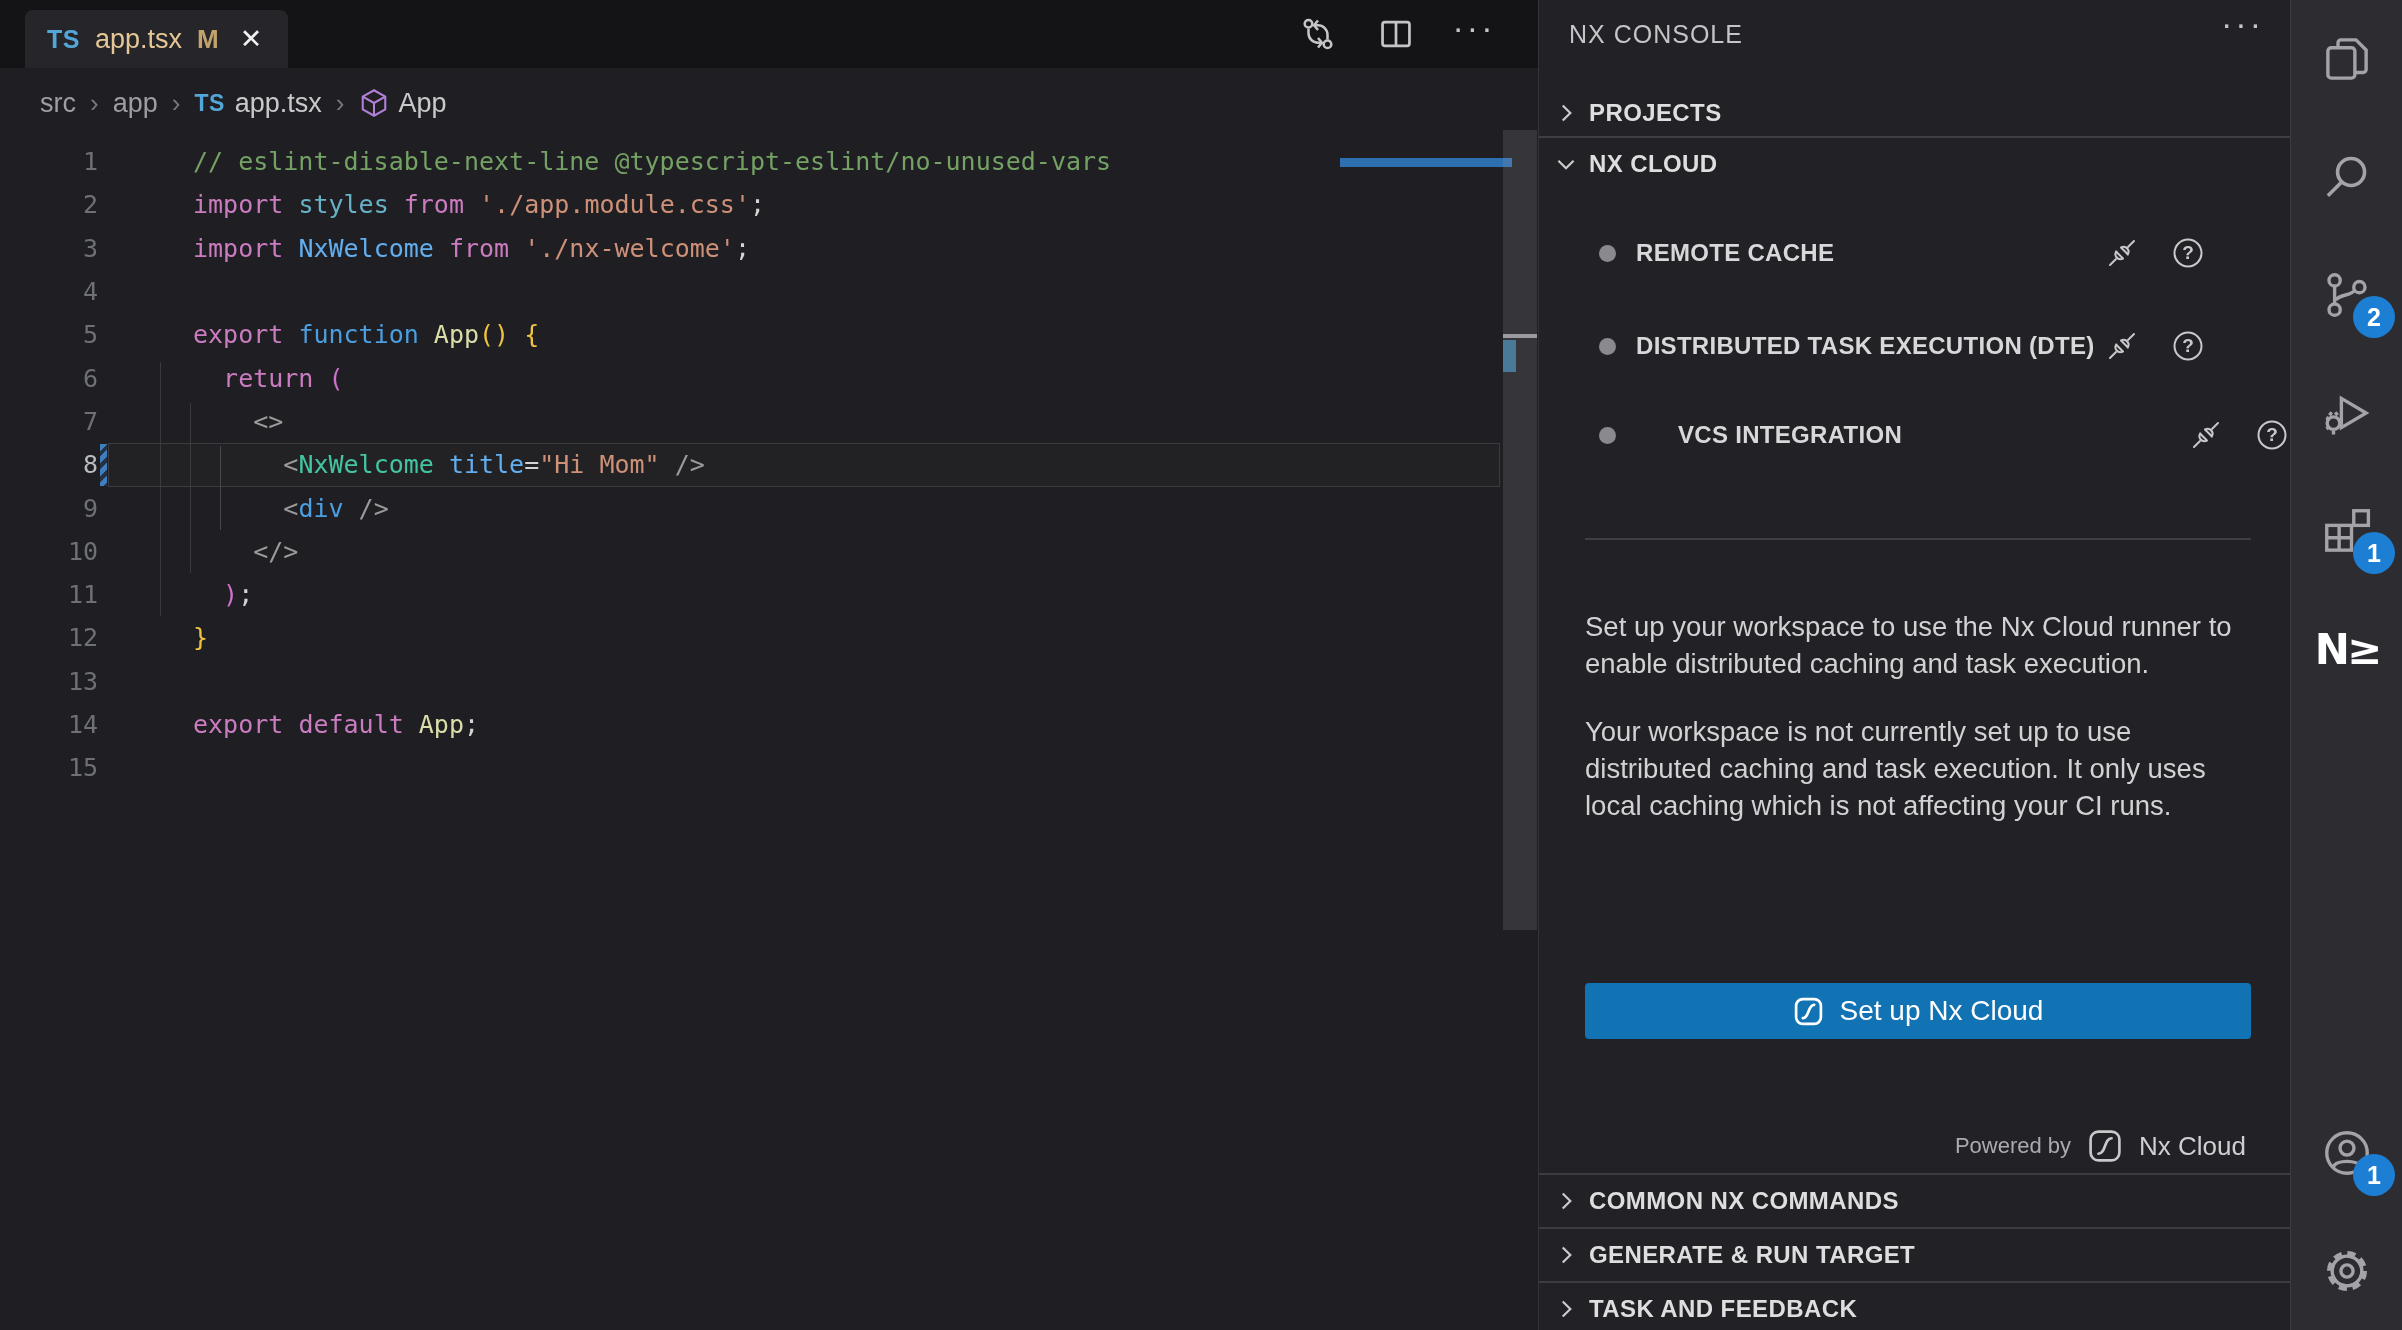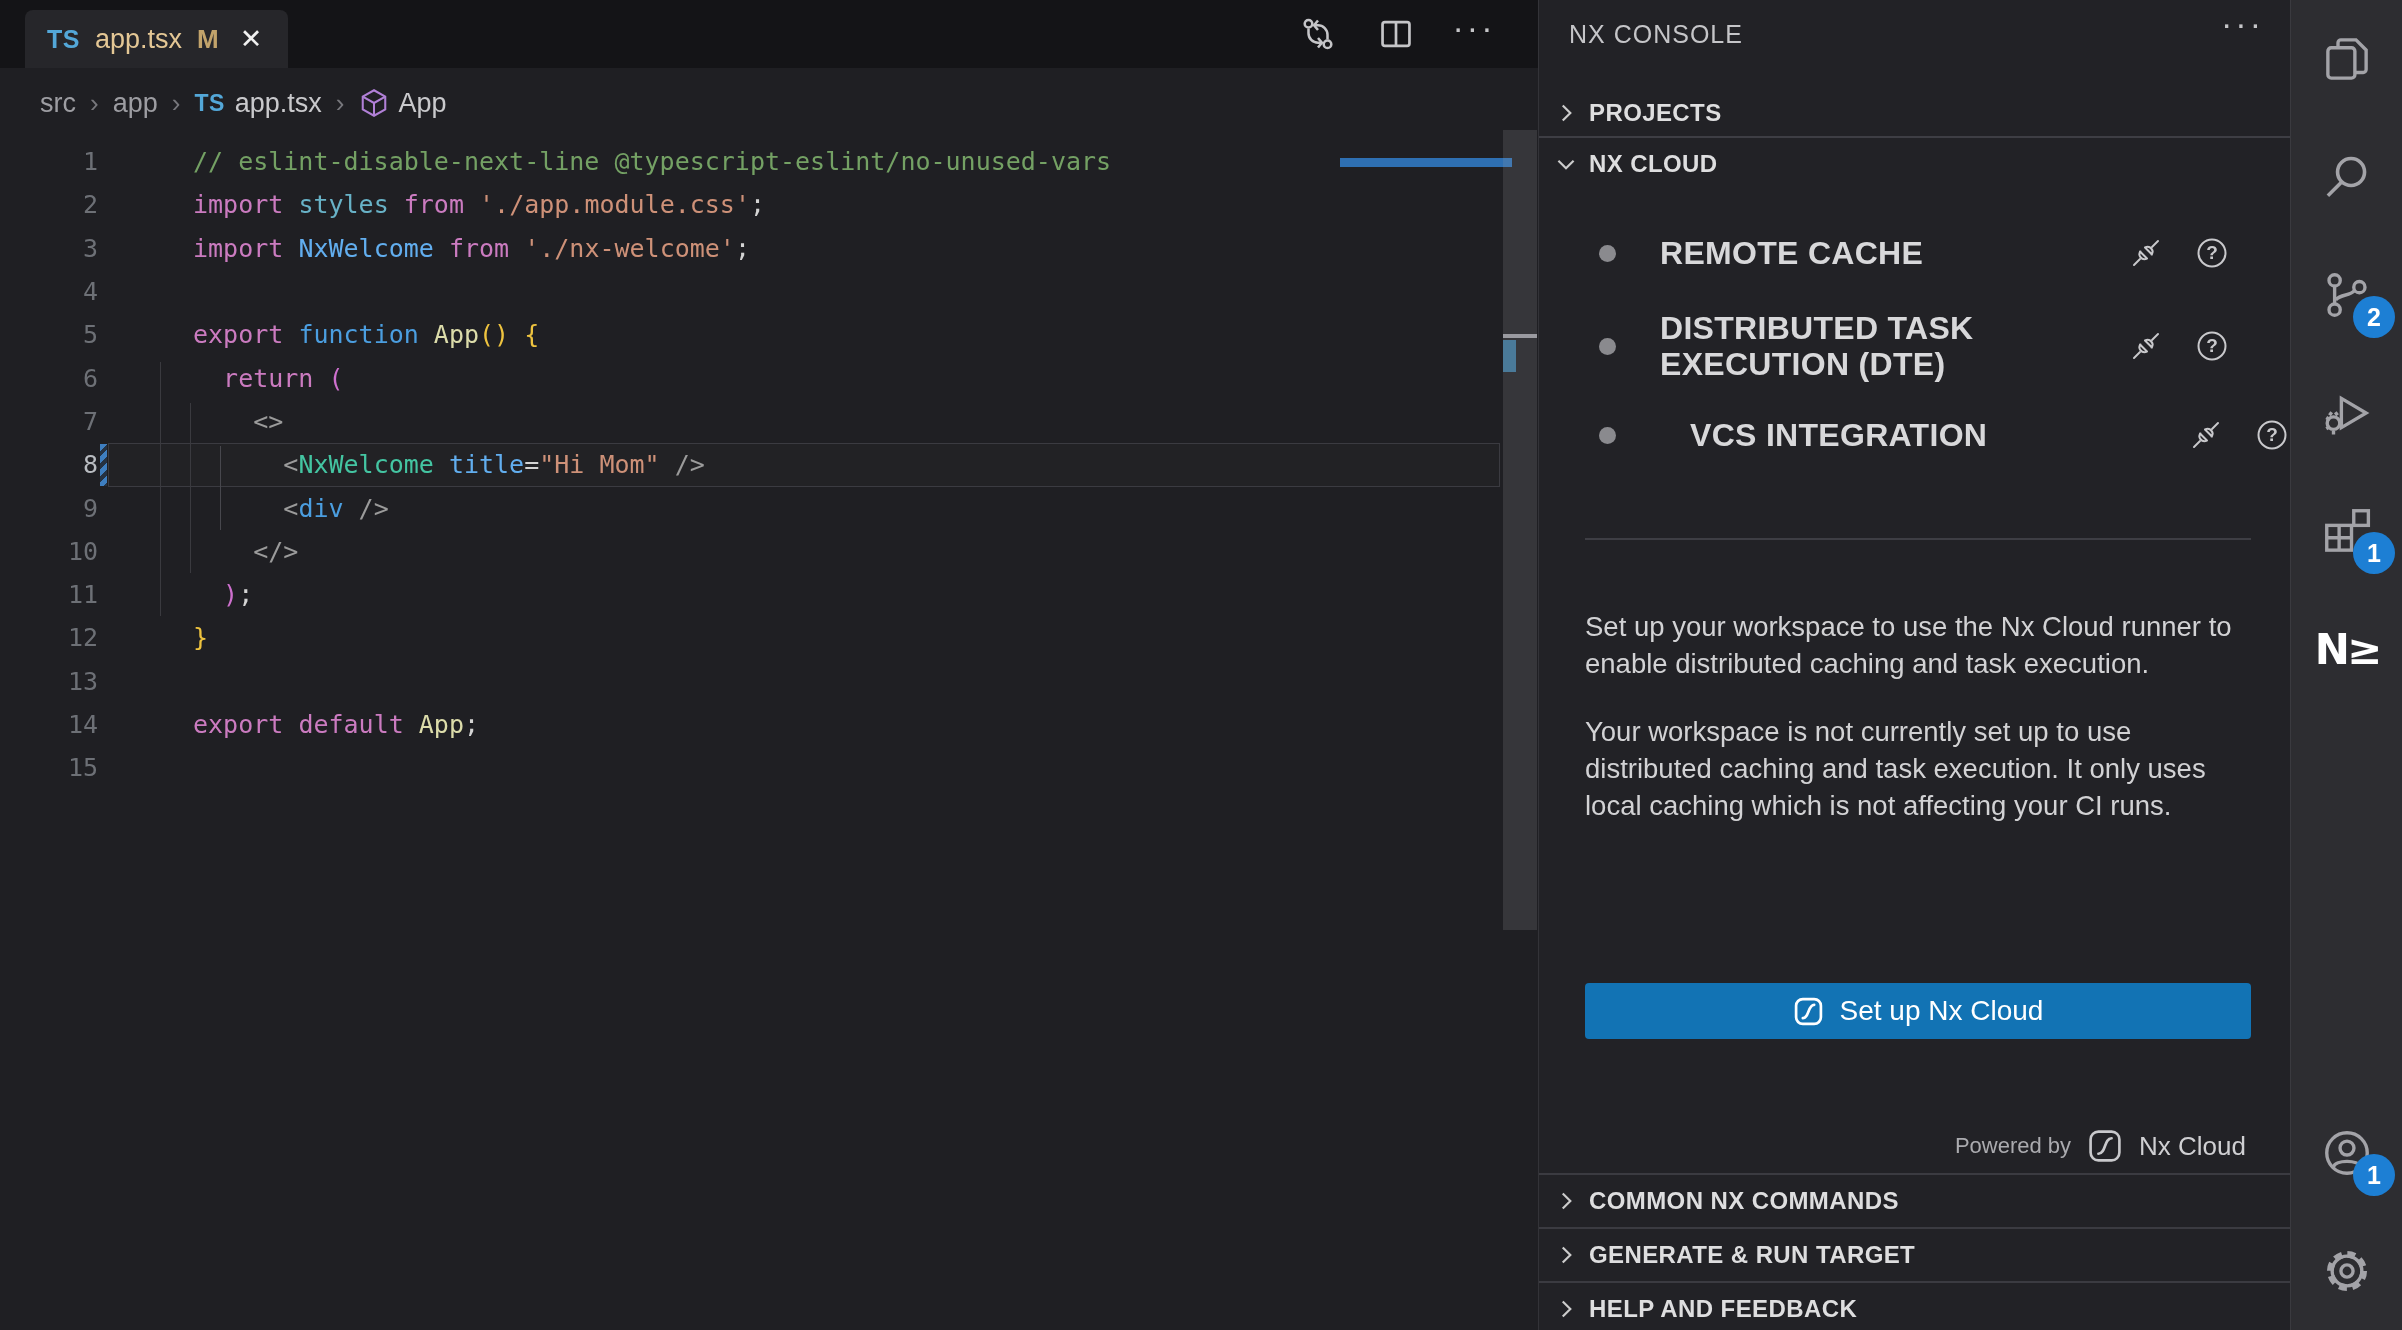--- a/index.html
+++ b/index.html
@@ -68,21 +68,21 @@
   .sec-label { margin-left:10px; color:#dededf; font-weight:bold; font-size:24px; letter-spacing:.4px; }
   .row-projects { top:90px; height:46px; }
   .row-nxcloud { top:138px; height:52px; }
   .panel-div { position:absolute; left:0; width:100%; height:2px; background:#3e3e44; }
   .div-1 { top:136px; }
 
   .features { position:absolute; left:0; top:0; width:100%; }
   .feature-row { position:absolute; left:0; width:100%; display:flex; align-items:center; }
   .fr-1 { top:230px; height:46px; } .fr-2 { top:300px; height:92px; } .fr-3 { top:412px; height:46px;justify-content:space-between; }
   .feat-dot { width:17px; height:17px; border-radius:50%; background:#8a8a8e; margin-left:60px; flex:none; }
-  .feat-label { margin-left:44px; width:462px; color:#d8d8da; font-weight:bold; font-size:32px; line-height:36px; letter-spacing:.3px; }
+  .feat-label { margin-left:20px; width:462px; color:#d8d8da; font-weight:bold; font-size:24px; line-height:36px; letter-spacing:.3px; }
   .feat-icons { display:flex; gap:30px; margin-left:6px; align-items:center; }
   .feat-icon { width:36px; height:36px; color:#c9c9cc; cursor:pointer; position:relative; }
   .feat-icon svg { width:36px; height:36px; }
 
   .inset-div { position:absolute; left:46px; top:538px; width:666px; height:2px; background:#3e3e44; }
 
   .nx-paragraphs { position:absolute; left:46px; top:608px; width:668px; color:#d2d2d4; font-size:27.5px; line-height:37px; }
   .nx-paragraphs p + p { margin-top:31px; }
 
   .setup-btn { position:absolute; left:46px; top:983px; width:666px; height:56px; background:#1273b4;
@@ -373,21 +373,21 @@
       <div class="bottom-sec sec-row" style="position: relative;">
         <span class="sec-chevron"><svg viewBox="0 0 24 24" fill="none" stroke="currentColor" stroke-width="2">
             <path d="M9 5l7 7-7 7"></path>
           </svg></span>
         <span class="sec-label">GENERATE &amp; RUN TARGET</span>
       </div>
       <div class="bottom-sec sec-row" style="position: relative;">
         <span class="sec-chevron"><svg viewBox="0 0 24 24" fill="none" stroke="currentColor" stroke-width="2">
             <path d="M9 5l7 7-7 7"></path>
           </svg></span>
-        <span class="sec-label">HELP AND FEEDBACK</span>
+        <span class="sec-label">TASK AND FEEDBACK</span>
       </div>
     </div>
 </div>
 
 <div class="activity-bar">
   <div id="activity-top">
       <div class="act-item">
         <svg viewBox="0 0 24 24" fill="none" stroke="currentColor" stroke-width="1.5">
           <rect x="3.5" y="7" width="12" height="13.5" rx="1.5"></rect>
           <path d="M8 7V4.8A1.3 1.3 0 0 1 9.3 3.5H16l4.5 4.5v8.7a1.3 1.3 0 0 1-1.3 1.3h-3.4"></path>

